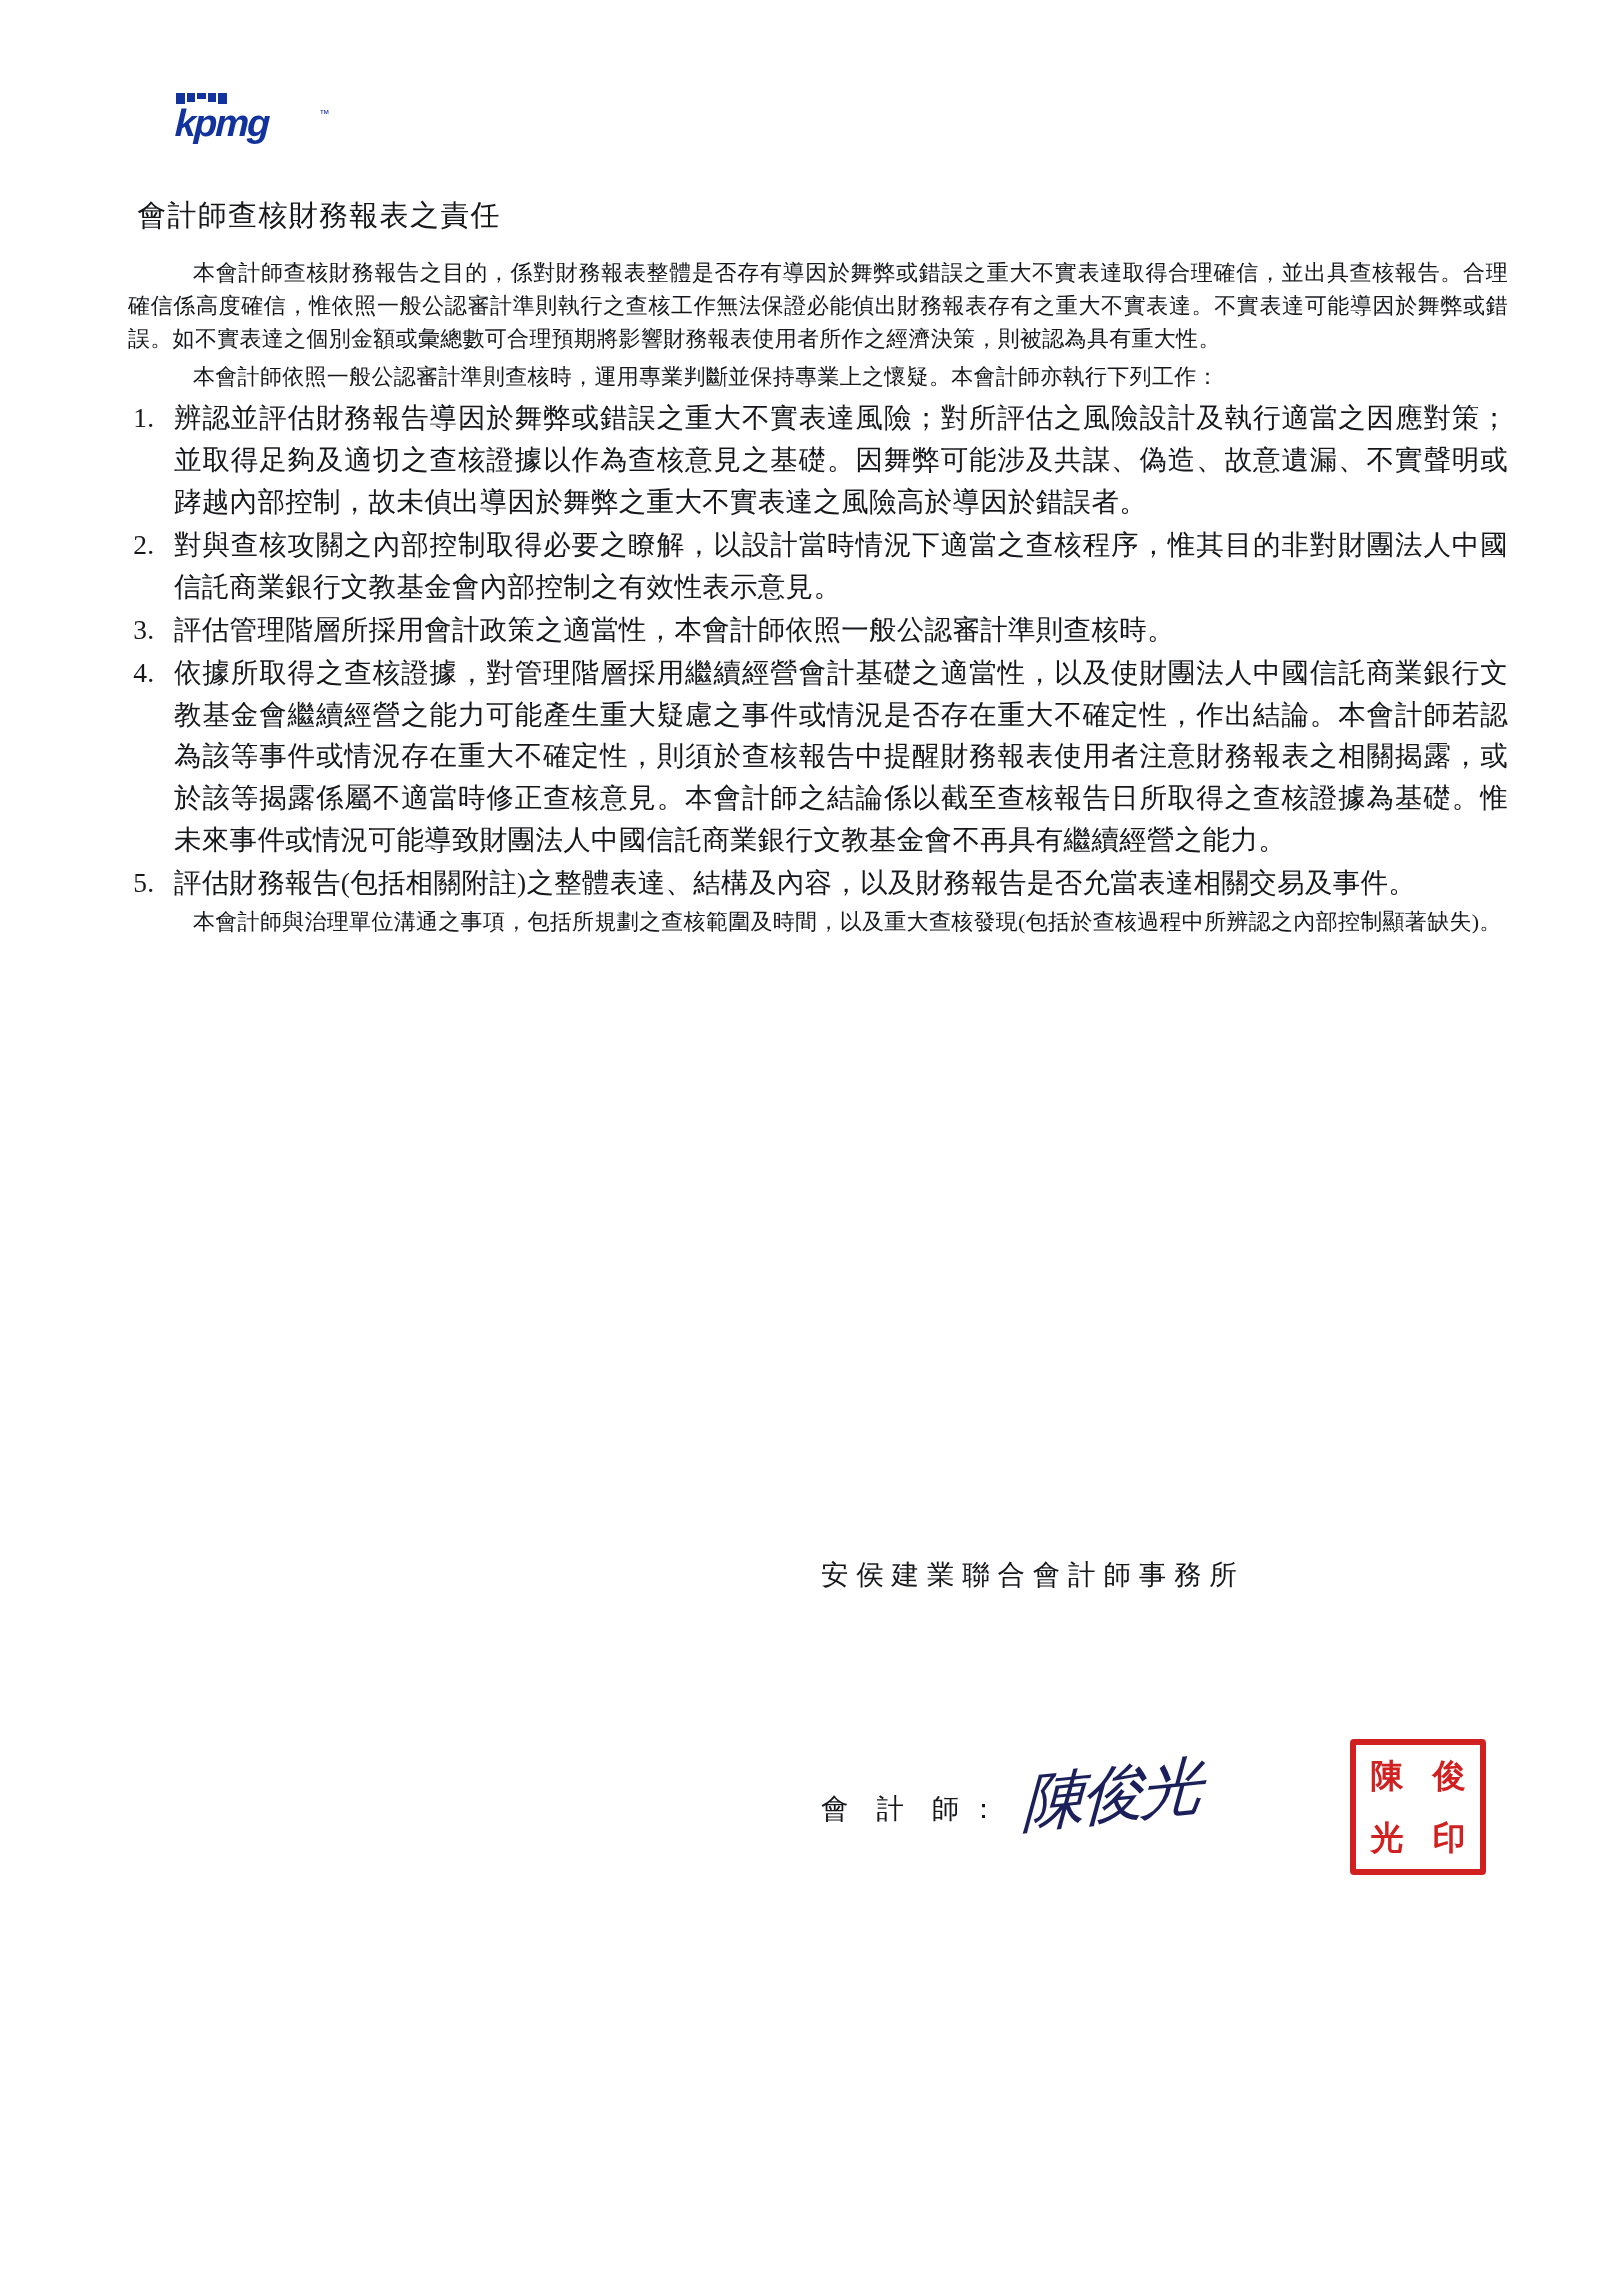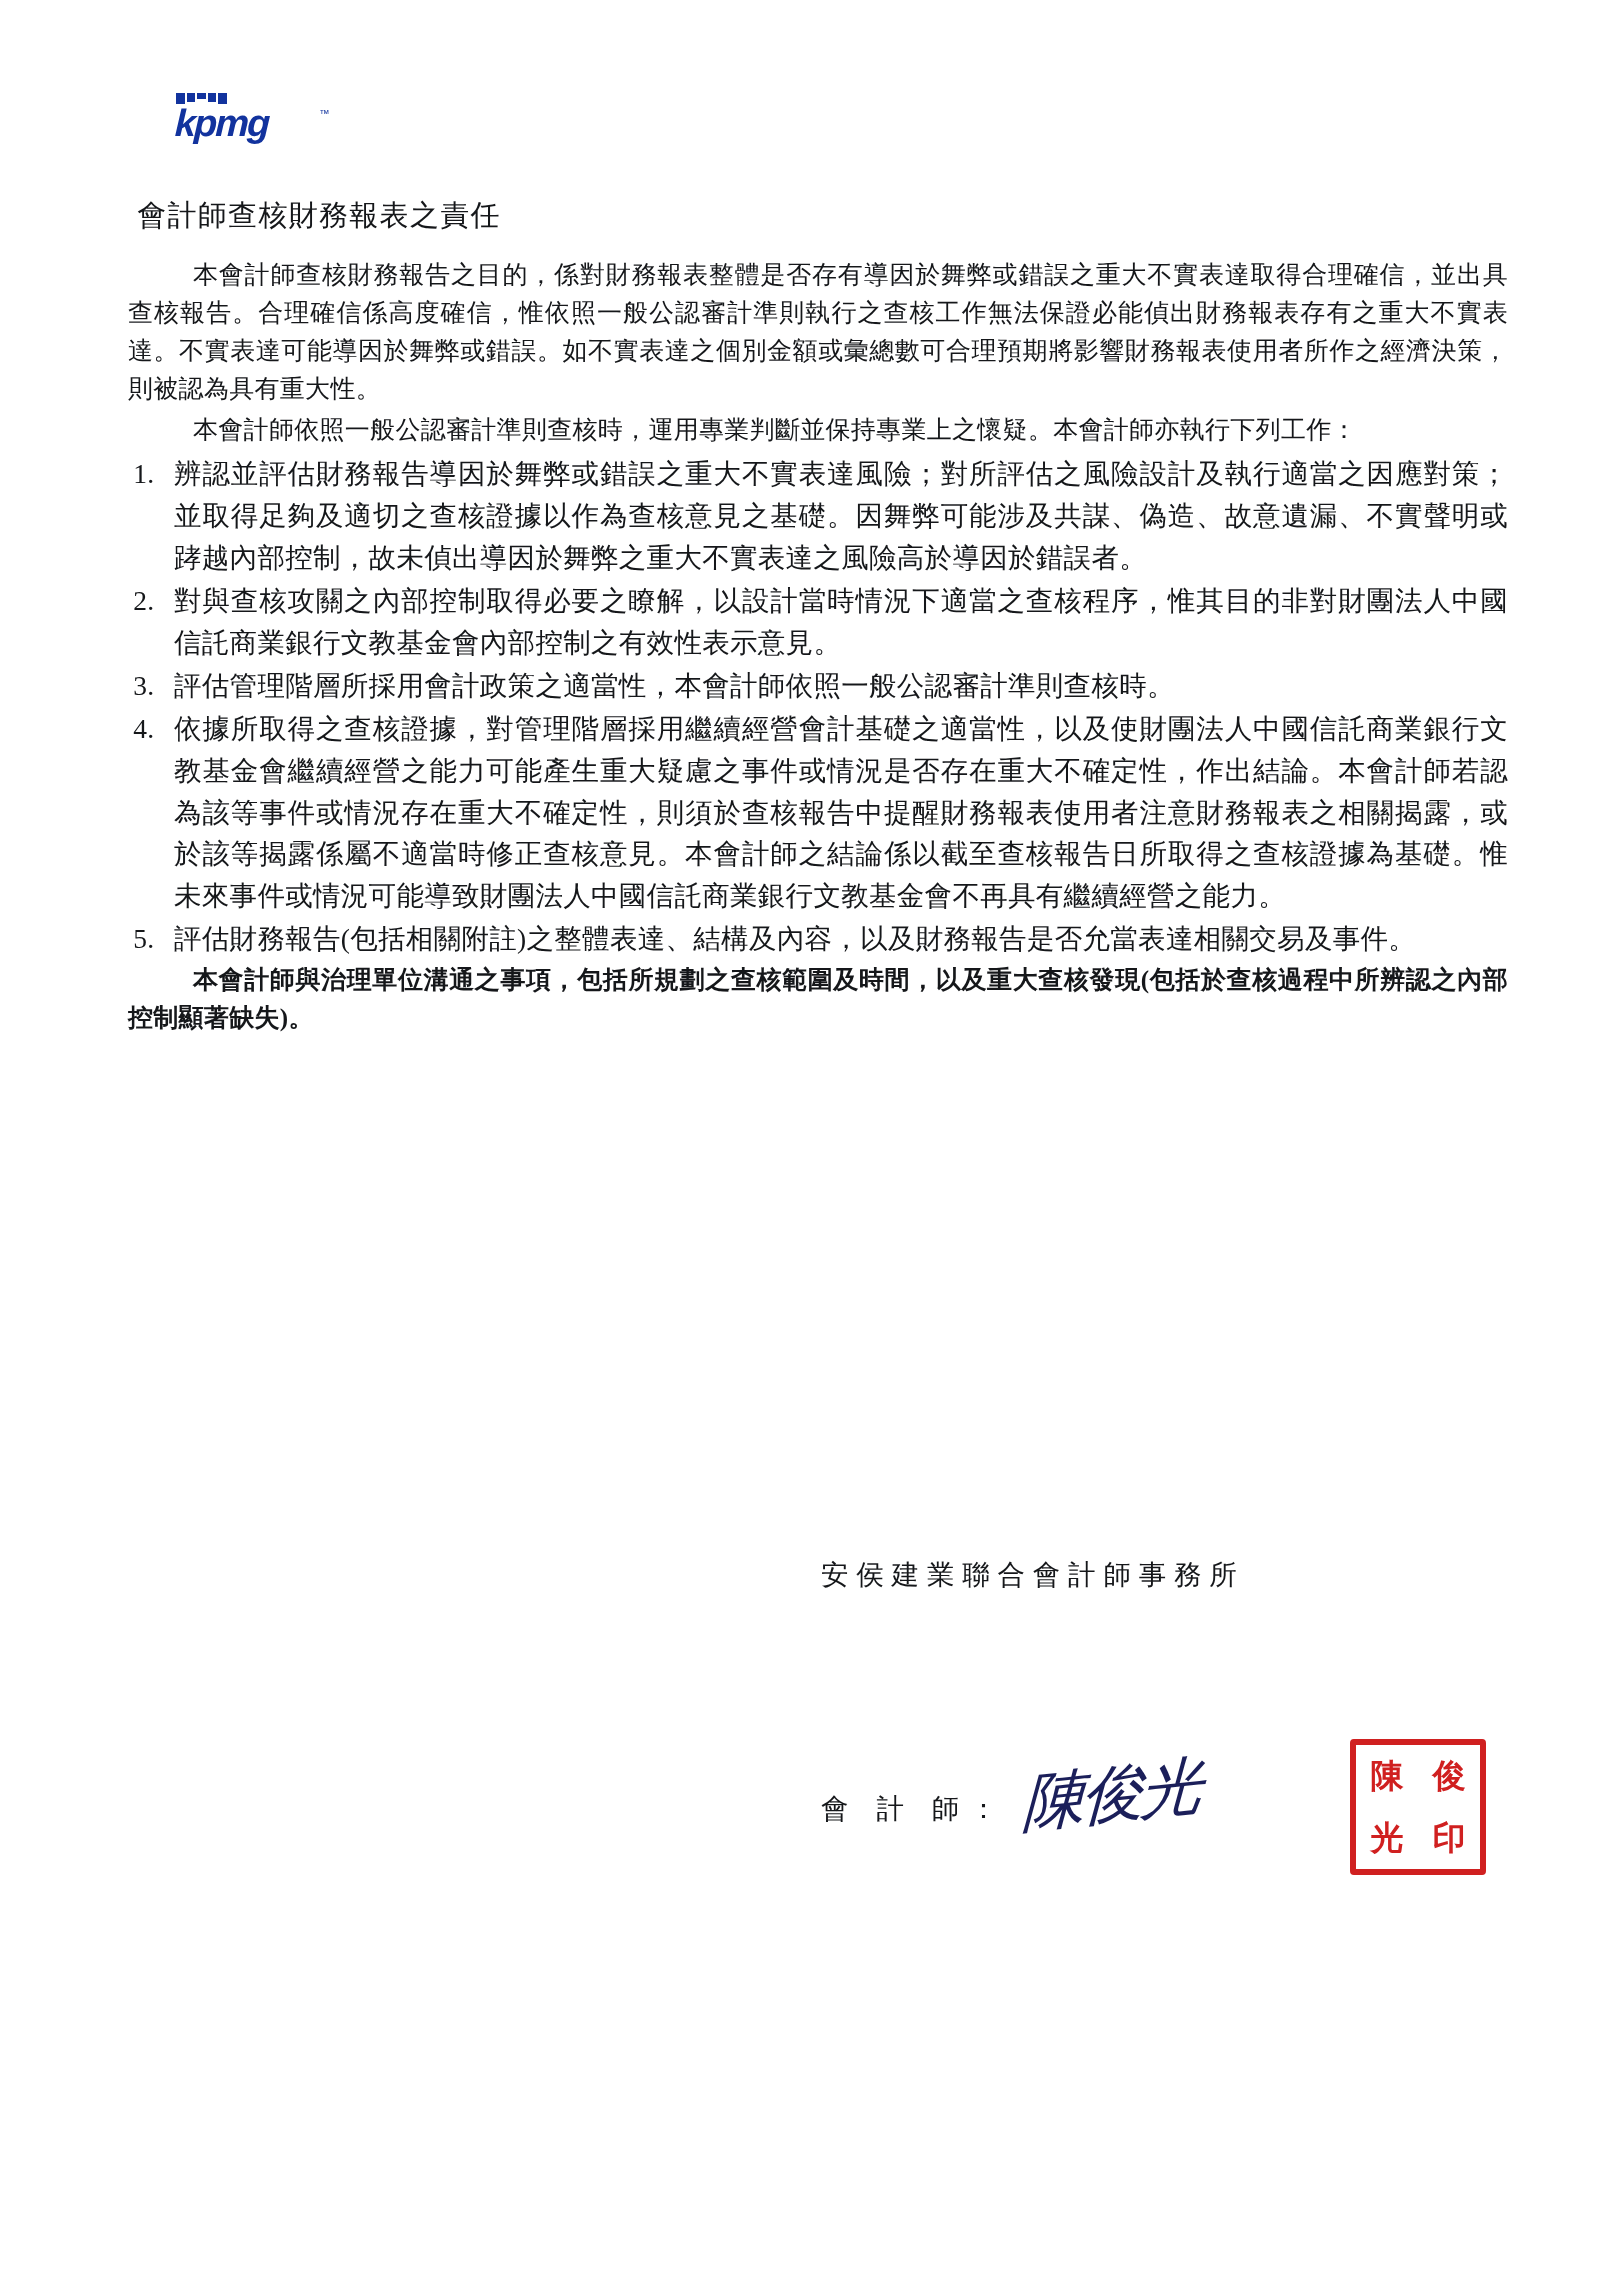--- a/index.html
+++ b/index.html
@@ -74,21 +74,21 @@
     width: 1380px;
   }
   .heading {
     font-weight: normal;
     font-size: 29px;
     letter-spacing: 1.3px;
     margin: 0 0 19.6px 9.2px;
   }
   p.para {
     margin: 0 0 3.9px 0;
-    font-size: 25px;
+    font-size: 22px;
     line-height: 1.52;
     text-align: justify;
     text-justify: inter-ideograph;
     letter-spacing: 0.3px;
   }
   p.indent {
     text-indent: 65px;
   }
   ol.items {
     list-style: none;
@@ -110,21 +110,20 @@
   ol.items > li::before {
     content: counter(item) ".";
     position: absolute;
     left: 5.2px;
     top: 0;
     font-family: "Liberation Serif", serif;
     font-size: 27.5px;
   }
   .after-list {
     margin-top: 17px;
-    font-weight: bold;
   }
 
   
   .sign-firm {
     position: absolute;
     left: 821px;
     top: 1557px;
     font-size: 27.5px;
     letter-spacing: 7.8px;
     white-space: nowrap;

